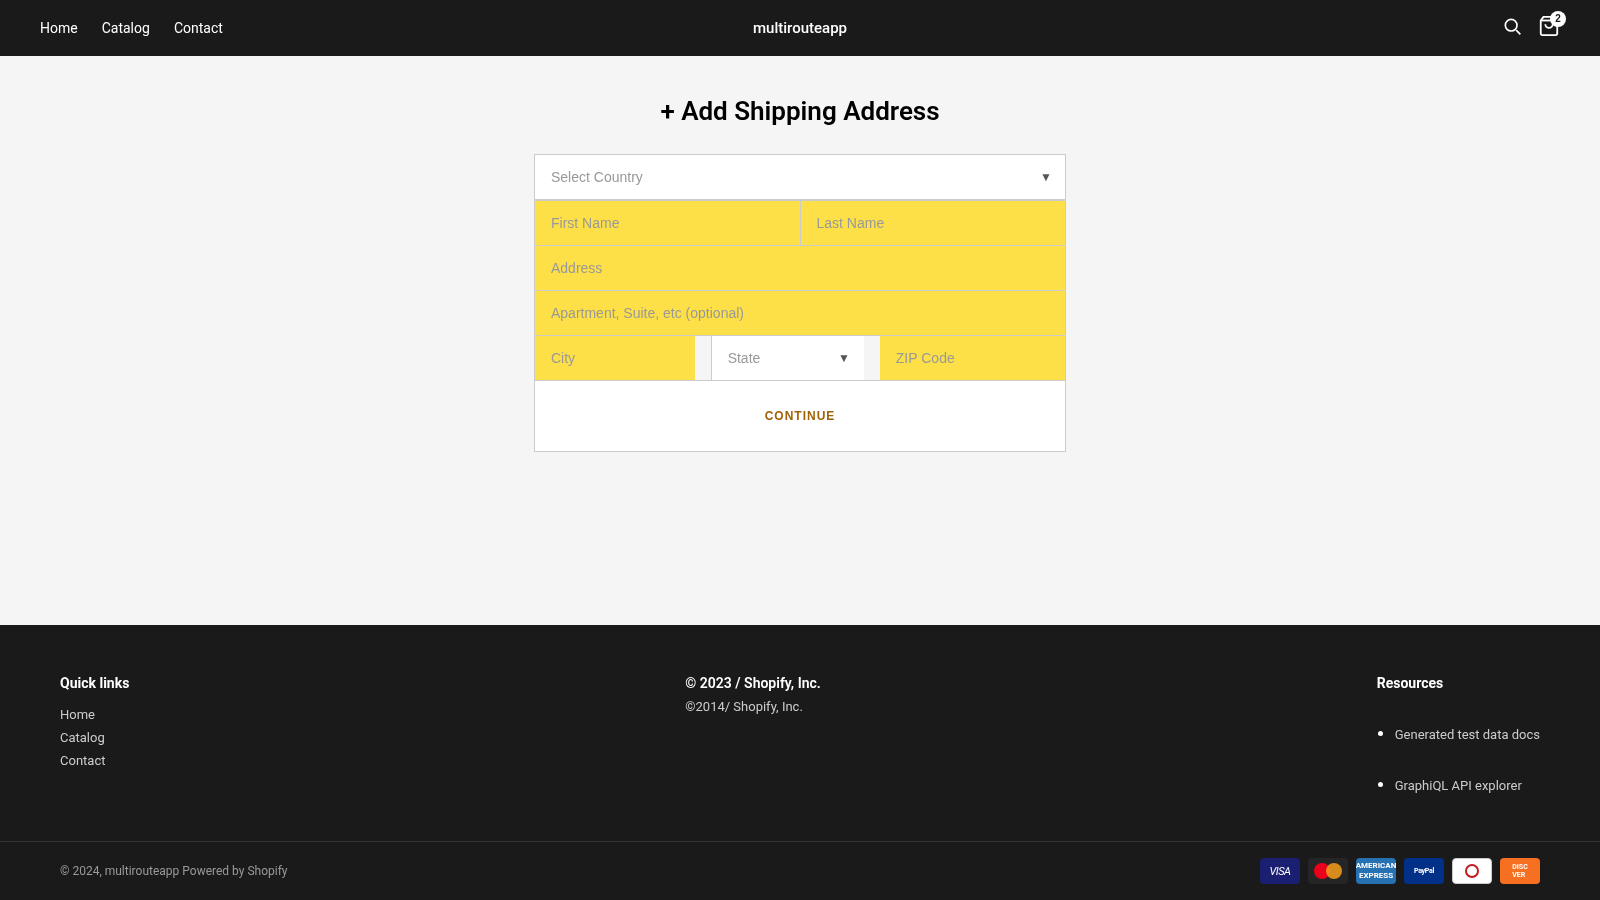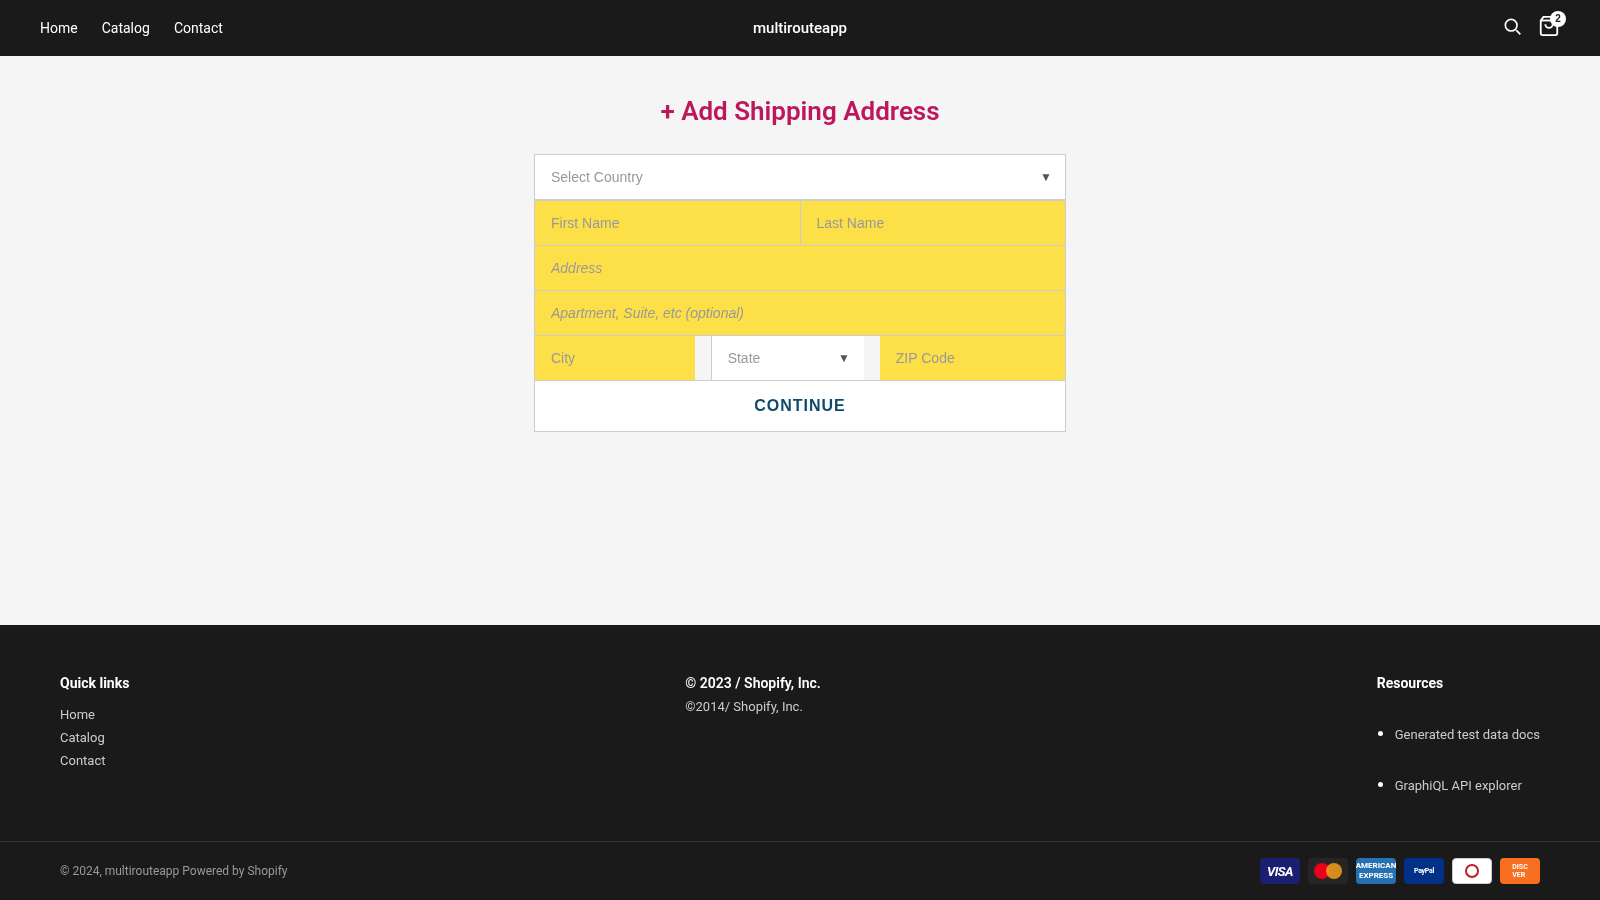--- a/index.html
+++ b/index.html
@@ -54,21 +54,21 @@
       display: flex;
       flex-direction: column;
       align-items: center;
       padding: 40px 20px 60px;
     }
 
     .page-title {
       font-size: 26px;
       font-weight: 600;
       margin-bottom: 28px;
-      color: #be185d;
+      color: #000000;
     }
 
     .form-container {
       width: 100%;
       max-width: 532px;
       display: flex;
       flex-direction: column;
       gap: 0;
     }
 
@@ -113,32 +113,32 @@
 
     .city-state-zip { display: flex; gap: 16px; }
     .city-state-zip .form-field:first-child { border-right: none; }
     .city-state-zip .select-wrapper { flex: 1.2; }
     .city-state-zip .select-wrapper select { border-right: none; }
     .city-state-zip input.city-input { flex: 1; }
     .city-state-zip input.zip-input { flex: 1.2; border-left: none; }
 
     
     .form-row { display: flex; }
-    .single-row { margin-top: -1px; font-style: italic; }
+    .single-row { margin-top: -1px; }
 
     .continue-btn {
       width: 100%;
-      padding: 16px;
+      padding: 28px;
       background: #fff;
       border: 1px solid #ccc;
-      font-size: 16px;
+      font-size: 12px;
       font-weight: 600;
       letter-spacing: 1px;
       cursor: pointer;
-      color: #0c4a6e;
+      color: #a16207;
       margin-top: -1px;
     }
 
     
     footer {
       background: #1a1a1a;
       color: #fff;
     }
 
     .footer-top {
@@ -204,21 +204,21 @@
       width: 16px; height: 16px;
       border-radius: 50%;
       background: #f79e1b;
       opacity: 0.85;
     }
     .pay-amex { background: #2671b2; }
     .pay-paypal { background: #003087; }
     .pay-diners { background: #fff; border: 1px solid #ccc; }
     .pay-discover { background: #f76f20; }
 
-    .visa-text { font-size: 13px; font-weight: 700; letter-spacing: -0.5px; color: #fff; font-style: italic; }
+    .visa-text { font-size: 11px; font-weight: 400; letter-spacing: -0.5px; color: #fff; font-style: italic; }
     .amex-text { font-size: 8px; font-weight: 700; color: #fff; text-align: center; line-height: 1.2; }
     .paypal-text { font-size: 7px; font-weight: 700; color: #fff; letter-spacing: -0.3px; }
     .discover-text { font-size: 7px; font-weight: 700; color: #fff; }
     .diners-inner {
       width: 14px; height: 14px; border-radius: 50%;
       border: 2px solid #c41b21;
       position: relative;
     }
   </style>
 </head>

